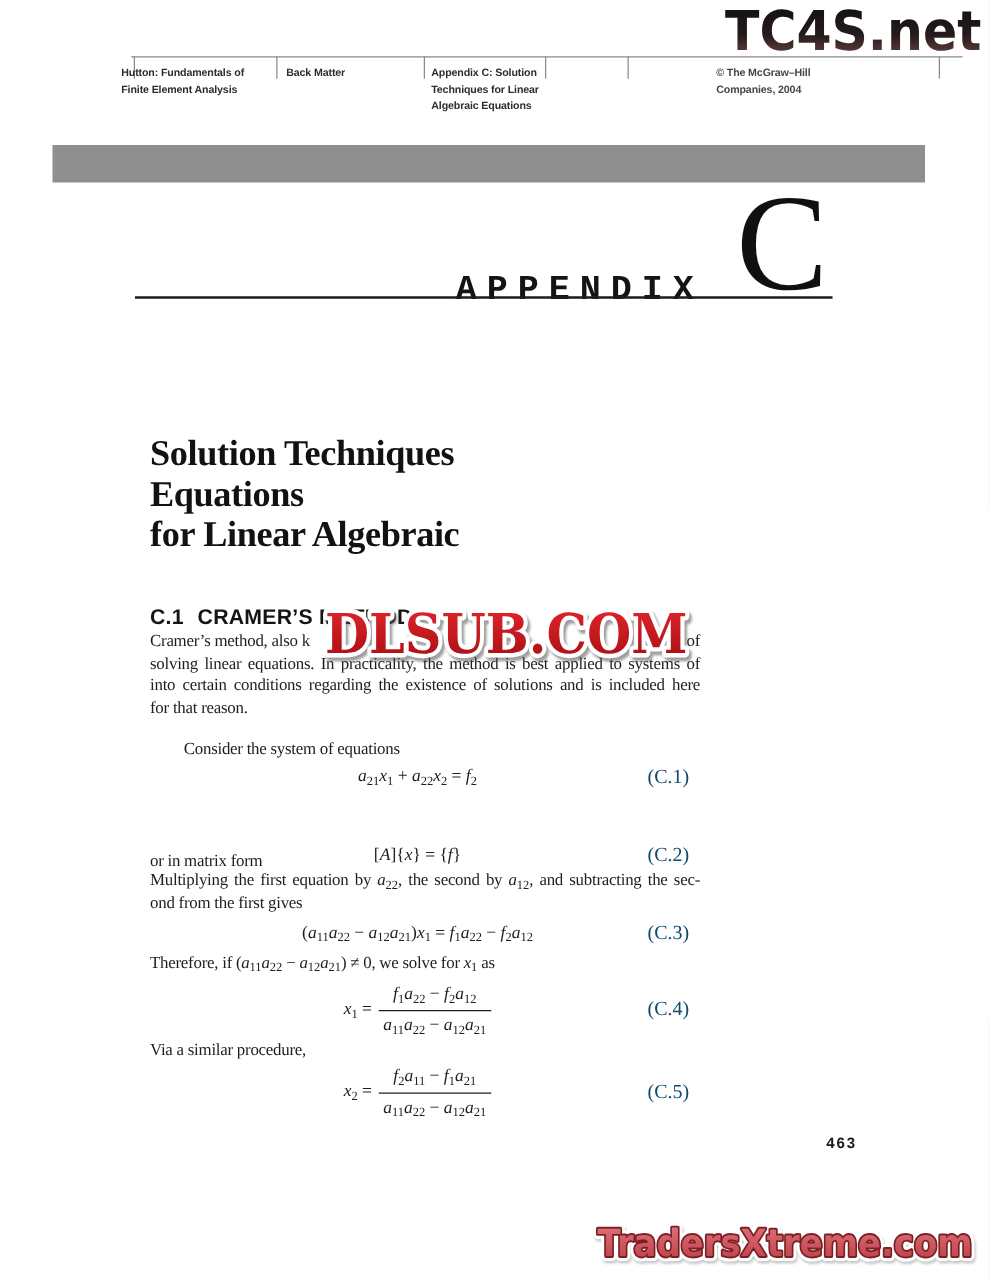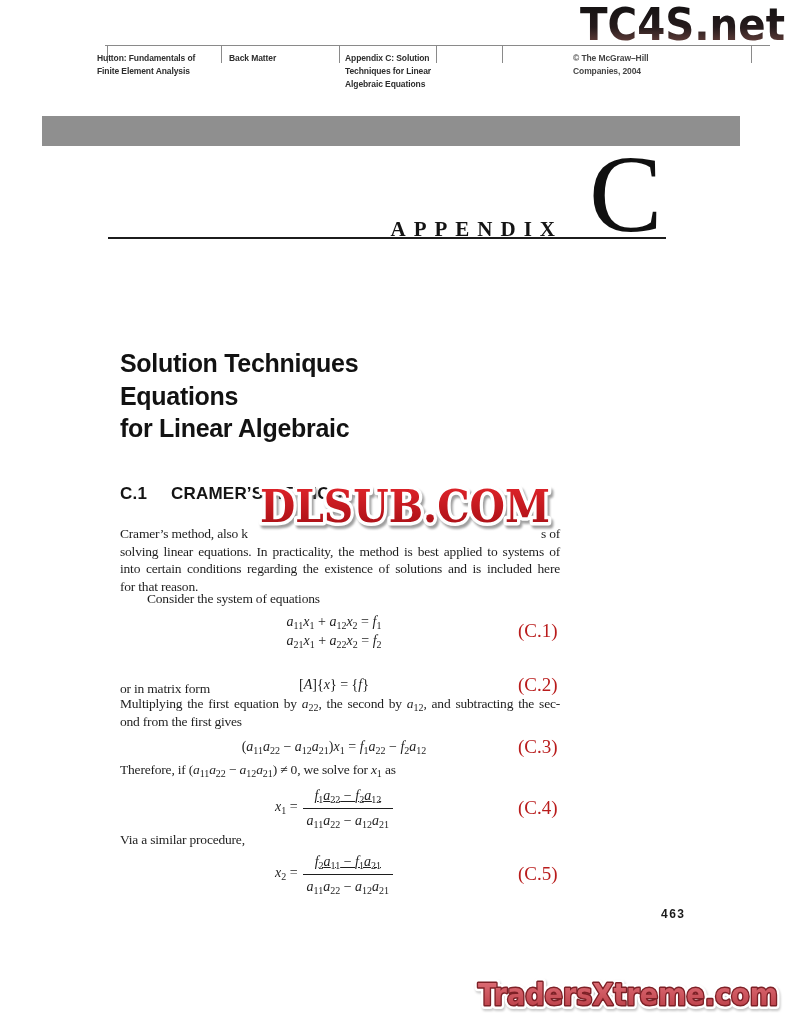--- a/index.html
+++ b/index.html
@@ -14,54 +14,54 @@
   .h-cell{
     position:absolute; top:52px; font-family:"Liberation Sans", sans-serif;
     font-size:8.5px; font-weight:bold; line-height:13px; letter-spacing:-0.1px; color:#2d2d2d;
   }
   .h-cell.plain{font-weight:bold; color:#454545;}
   
   .banner{position:absolute; left:42px; top:116px; width:698px; height:30px; background:#8f8f8f;}
   
   .appendix-label{
     position:absolute; right:228px; top:217px;
-    font-family:Liberation Serif, serif; font-weight:bold;
-    font-size:21px; letter-spacing:8px; color:#141414; white-space:nowrap;
+    font-family:Liberation Mono, monospace; font-weight:bold;
+    font-size:28px; letter-spacing:8px; color:#141414; white-space:nowrap;
   }
   .appendix-rule{position:absolute; left:108px; top:237px; width:558px; height:2px; background:#1c1c1c;}
   .appendix-letter{
     position:absolute; left:589px; top:139px;
     font-family:"Liberation Serif", serif; font-size:110px; line-height:110px; color:#101010;
   }
   
   .title{
     position:absolute; left:120px; top:347px;
-    font-family:Liberation Sans, sans-serif; font-weight:bold;
-    font-size:25px; line-height:32.5px; letter-spacing:-0.3px; color:#121212;
+    font-family:Liberation Serif, serif; font-weight:bold;
+    font-size:29px; line-height:32.5px; letter-spacing:-0.3px; color:#121212;
   }
   
   .sec-heading{
-    position:absolute; left:120px; top:484px; display:flex; gap:24px;
+    position:absolute; left:120px; top:484px; display:flex; gap:11px;
     font-family:"Liberation Sans", sans-serif; font-weight:bold; font-size:17px;
     letter-spacing:0.2px; color:#141414;
   }
   
   .block{position:absolute; left:120px; width:440px; font-size:13.5px; line-height:17.5px; color:#1e1e1e; letter-spacing:-0.2px;}
   .jline{text-align:justify; text-align-last:justify;}
   .split-line{display:flex; justify-content:space-between;}
   .indent{padding-left:27px;}
   
   .eq-row{display:flex; align-items:center;}
   .eq{flex:1; text-align:center; padding-left:30px; font-size:14px; line-height:19px; letter-spacing:0;}
-  .tag{width:42px; text-align:left; font-size:19px; color:#b91c1c; letter-spacing:0;}
+  .tag{width:42px; text-align:left; font-size:16px; color:#0c4a6e; letter-spacing:0;}
   .math{font-style:normal; white-space:nowrap;}
   .math i{font-style:italic;}
   sub{font-size:10px; vertical-align:-3px; line-height:0; letter-spacing:0;}
   .frac{display:inline-block; vertical-align:middle; text-align:center; margin-left:5px;}
-  .frac .num{display:block; border-bottom:1px solid #1e1e1e; padding:0 4px 3px;text-decoration:underline;}
+  .frac .num{display:block; border-bottom:1px solid #1e1e1e; padding:0 4px 3px;}
   .frac .den{display:block; padding:2px 4px 0;}
   
   .page-num{
     position:absolute; left:661px; top:907px;
     font-family:"Liberation Sans", sans-serif; font-weight:bold; font-size:12px;
     letter-spacing:1.5px; color:#1a1a1a;
   }
   
   .wm{position:absolute;}
 </style>
@@ -103,34 +103,33 @@
     <div>Solution Techniques</div>
     <div>Equations</div>
     <div>for Linear Algebraic</div>
   </div>
 
   <div class="sec-heading">
     <span>C.1</span>
     <span>CRAMER’S METHOD</span>
   </div>
 
-  <div class="block" style="top:525px">
+  <div class="block" style="top:504px">
     <div class="split-line">
       <span>Cramer’s method, also k</span>
       <span>s of</span>
     </div>
     <div class="jline">solving linear equations. In practicality, the method is best applied to systems of</div>
     <div class="jline">into certain conditions regarding the existence of solutions and is included here</div>
     <div>for that reason.</div>
   </div>
   <div class="block indent" style="top:590px">Consider the system of equations</div>
 
   <div class="block eq-row" style="top:612px">
     <div class="eq">
-      <div><span class="math"><i>a</i><sub>11</sub><i>x</i><sub>1</sub> + <i>a</i><sub>12</sub><i>x</i><sub>2</sub> = <i>f</i><sub>1</sub></span></div>
       <div><span class="math"><i>a</i><sub>21</sub><i>x</i><sub>1</sub> + <i>a</i><sub>22</sub><i>x</i><sub>2</sub> = <i>f</i><sub>2</sub></span></div>
     </div>
     <div class="tag">(C.1)</div>
   </div>
 
   <div class="block" style="top:680px">or in matrix form</div>
 
   <div class="block eq-row" style="top:675px">
     <div class="eq"><span class="math">[<i>A</i>]{<i>x</i>} = {<i>f</i>}</span></div>
     <div class="tag">(C.2)</div>

